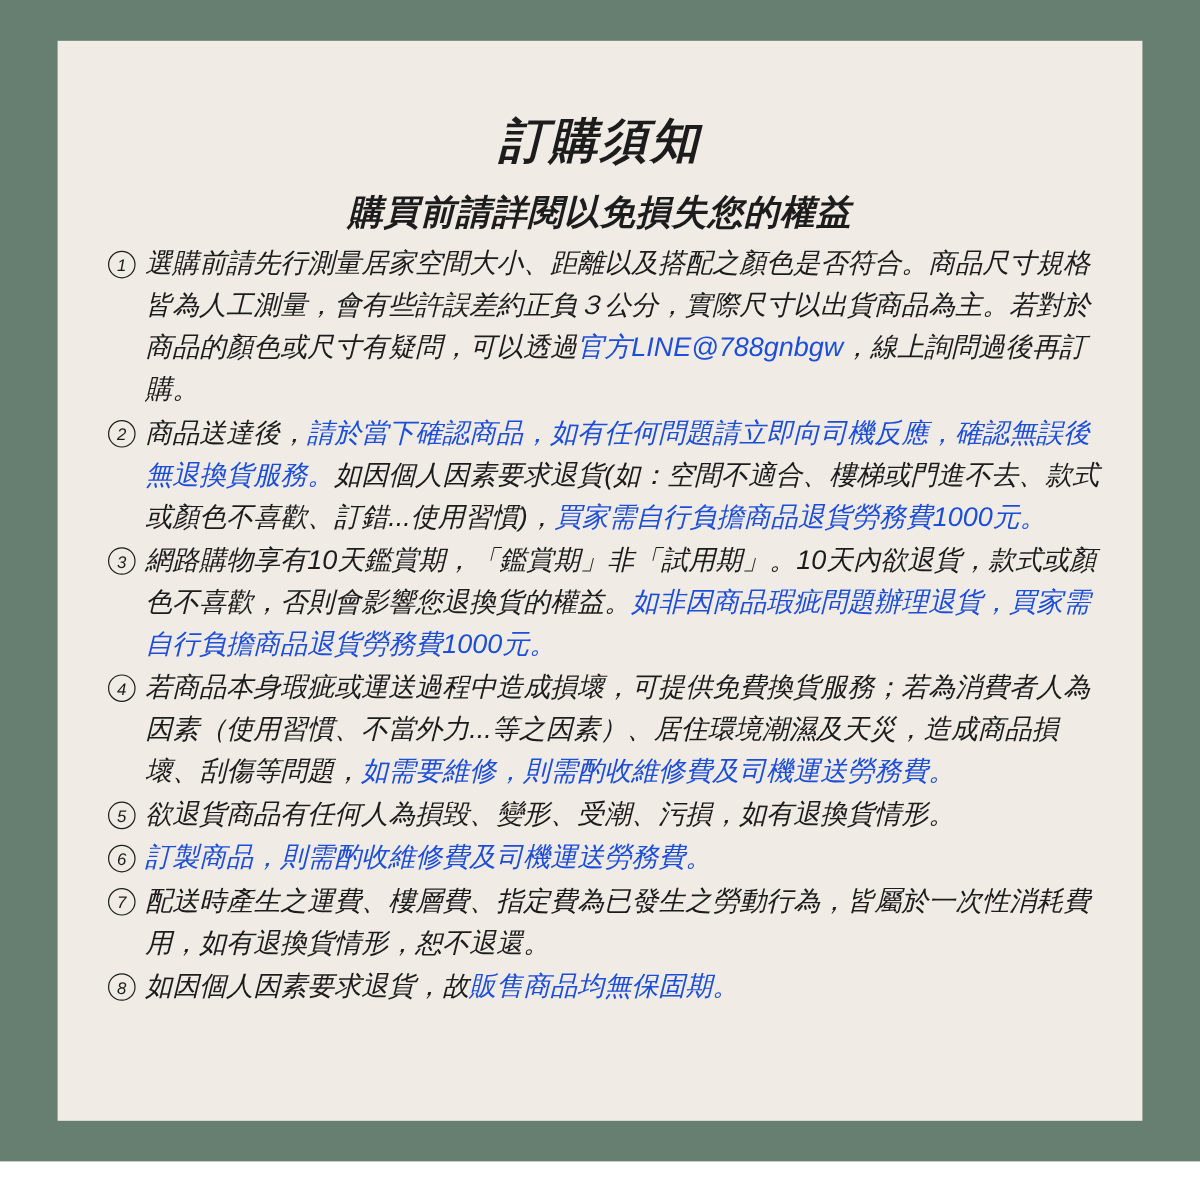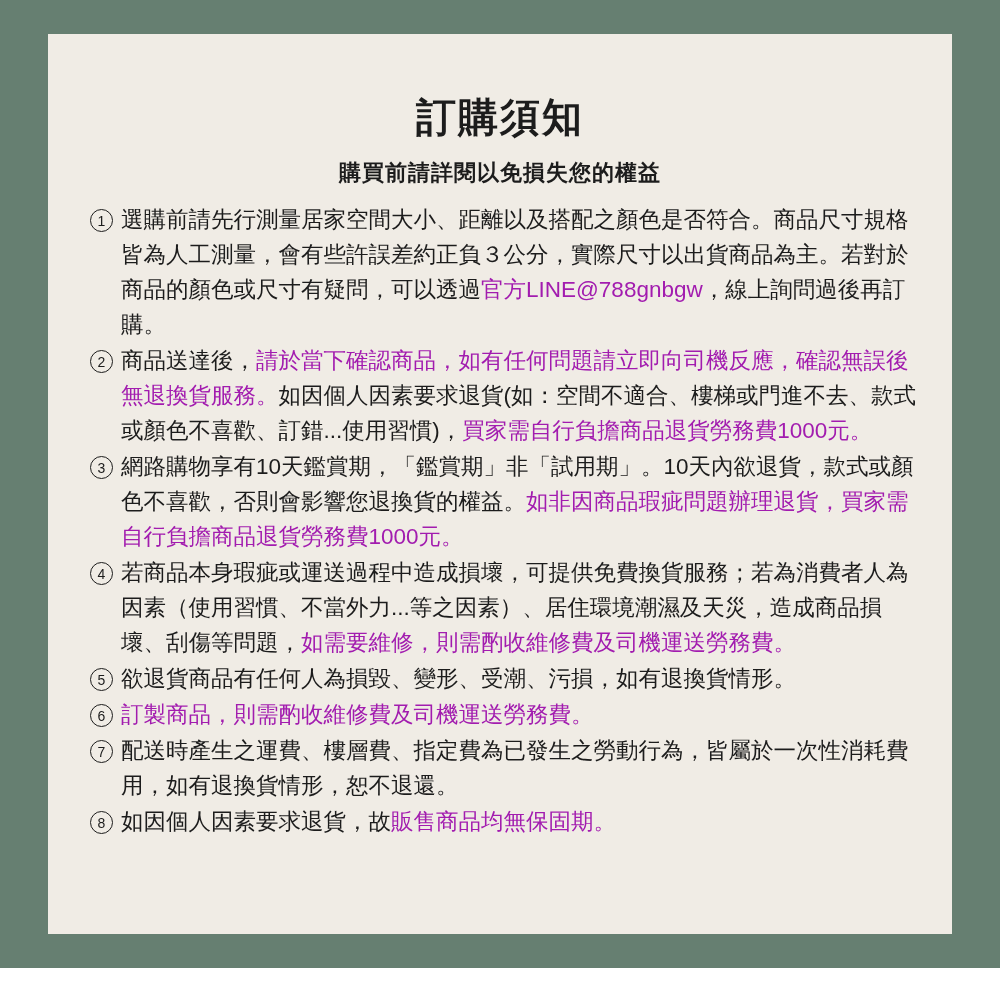--- a/index.html
+++ b/index.html
@@ -21,20 +21,21 @@
     box-sizing: border-box;
   }
   .frame {
     position: absolute;
     left: 0;
     top: 0;
     width: 1000px;
     height: 968px;
     background: #667f71;
     box-sizing: border-box;
+    font-style: italic;
   }
   .panel {
     position: absolute;
     left: 48px;
     top: 34px;
     width: 904px;
     height: 900px;
     background: #f0ece5;
     box-sizing: border-box;
   }
@@ -48,21 +49,21 @@
     font-weight: bold;
     letter-spacing: 2px;
     color: #1c1c1c;
   }
   .subtitle {
     position: absolute;
     top: 124px;
     left: 0;
     width: 904px;
     text-align: center;
-    font-size: 22px;
+    font-size: 29px;
     font-weight: bold;
     letter-spacing: 1px;
     color: #1c1c1c;
   }
   .list {
     position: absolute;
     top: 168px;
     left: 42px;
     width: 830px;
   }
@@ -87,21 +88,21 @@
   }
   .text {
     flex: 1 1 auto;
     font-size: 22.5px;
     line-height: 35px;
     color: #1c1c1c;
     letter-spacing: 0px;
     word-break: break-all;
   }
   .text .r {
-    color: #a21caf;
+    color: #1d4ed8;
   }
   .footer-strip {
     position: absolute;
     left: 0;
     top: 968px;
     width: 1000px;
     height: 32px;
     background: #ffffff;
   }
 </style>

